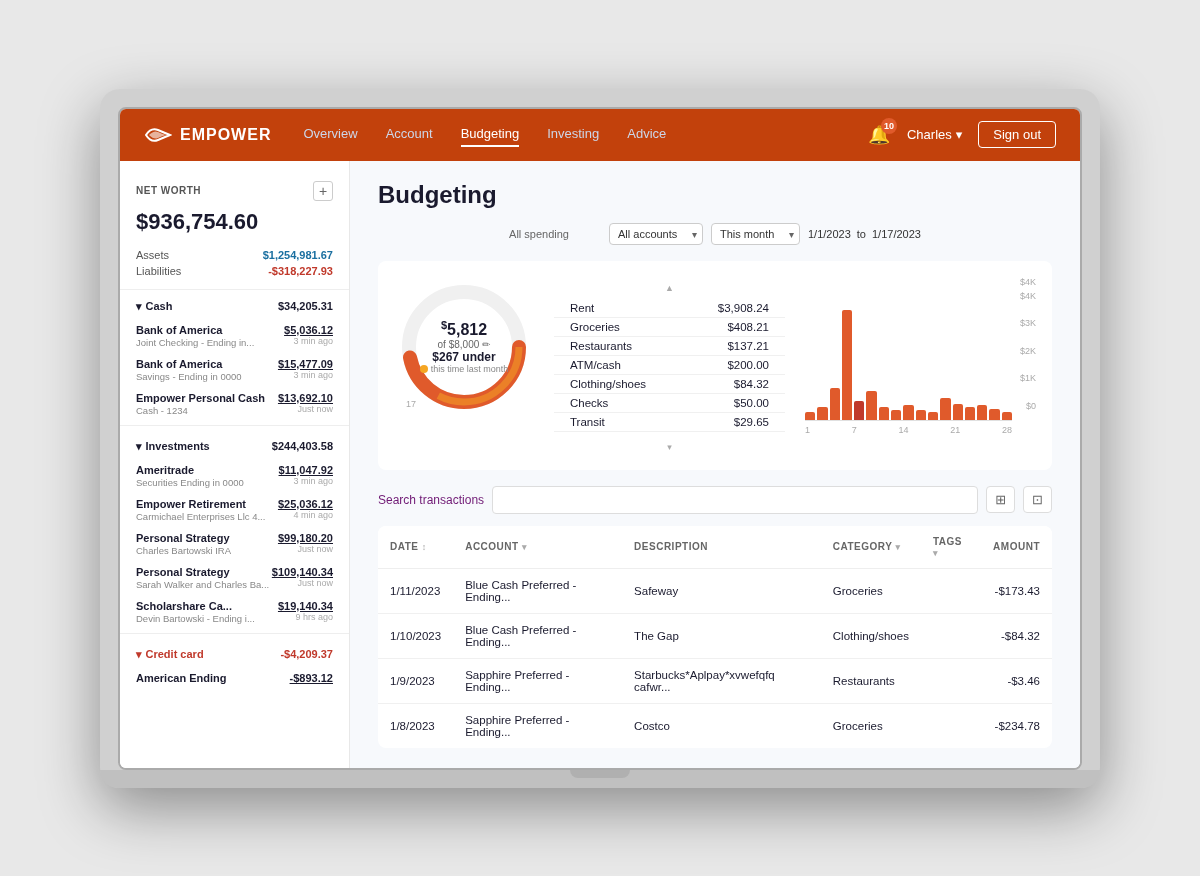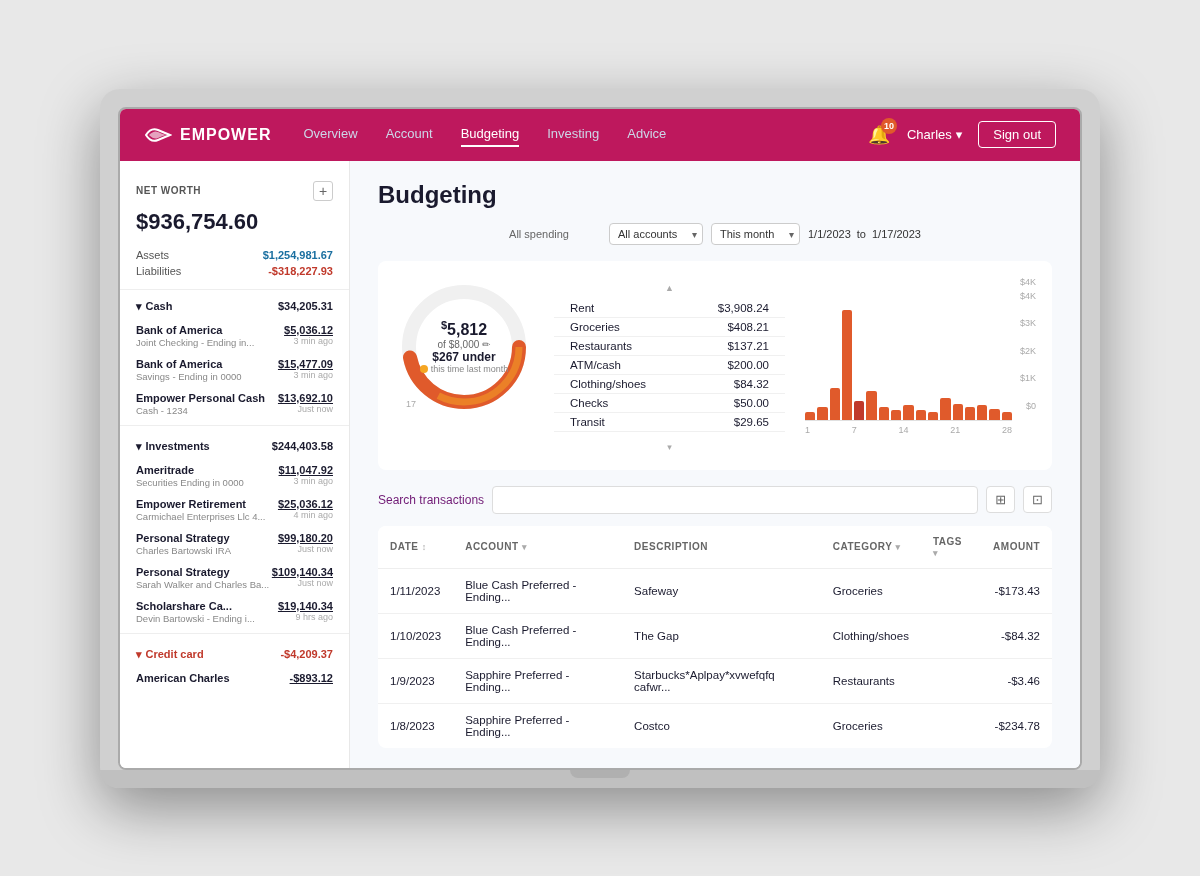--- a/index.html
+++ b/index.html
@@ -19,21 +19,21 @@
       box-shadow: 0 20px 60px rgba(0,0,0,0.4);
     }
     .screen {
       background: #fff;
       border-radius: 8px;
       overflow: hidden;
       border: 2px solid #aaa;
     }
     
     .navbar {
-      background: #be185d;
+      background: #c2410c;
       display: flex;
       align-items: center;
       padding: 0 24px;
       height: 52px;
       gap: 32px;
     }
     .logo {
       display: flex;
       align-items: center;
       gap: 8px;
@@ -564,21 +564,21 @@
         </div>
 
         <hr class="section-divider">
 
         <div class="section-header neg-section">
           <span class="section-title" style="color:#c0392b;">▾ <span>Credit card</span></span>
           <span class="section-value" style="color:#c0392b;">-$4,209.37</span>
         </div>
         <div class="account-item">
           <div class="account-left">
-            <span class="account-name">American Charles</span>
+            <span class="account-name">American Ending</span>
             <span class="account-sub"></span>
           </div>
           <div class="account-right">
             <span class="account-value">-$893.12</span>
             <span class="account-time"></span>
           </div>
         </div>
       </div>
 
       <div class="content">

